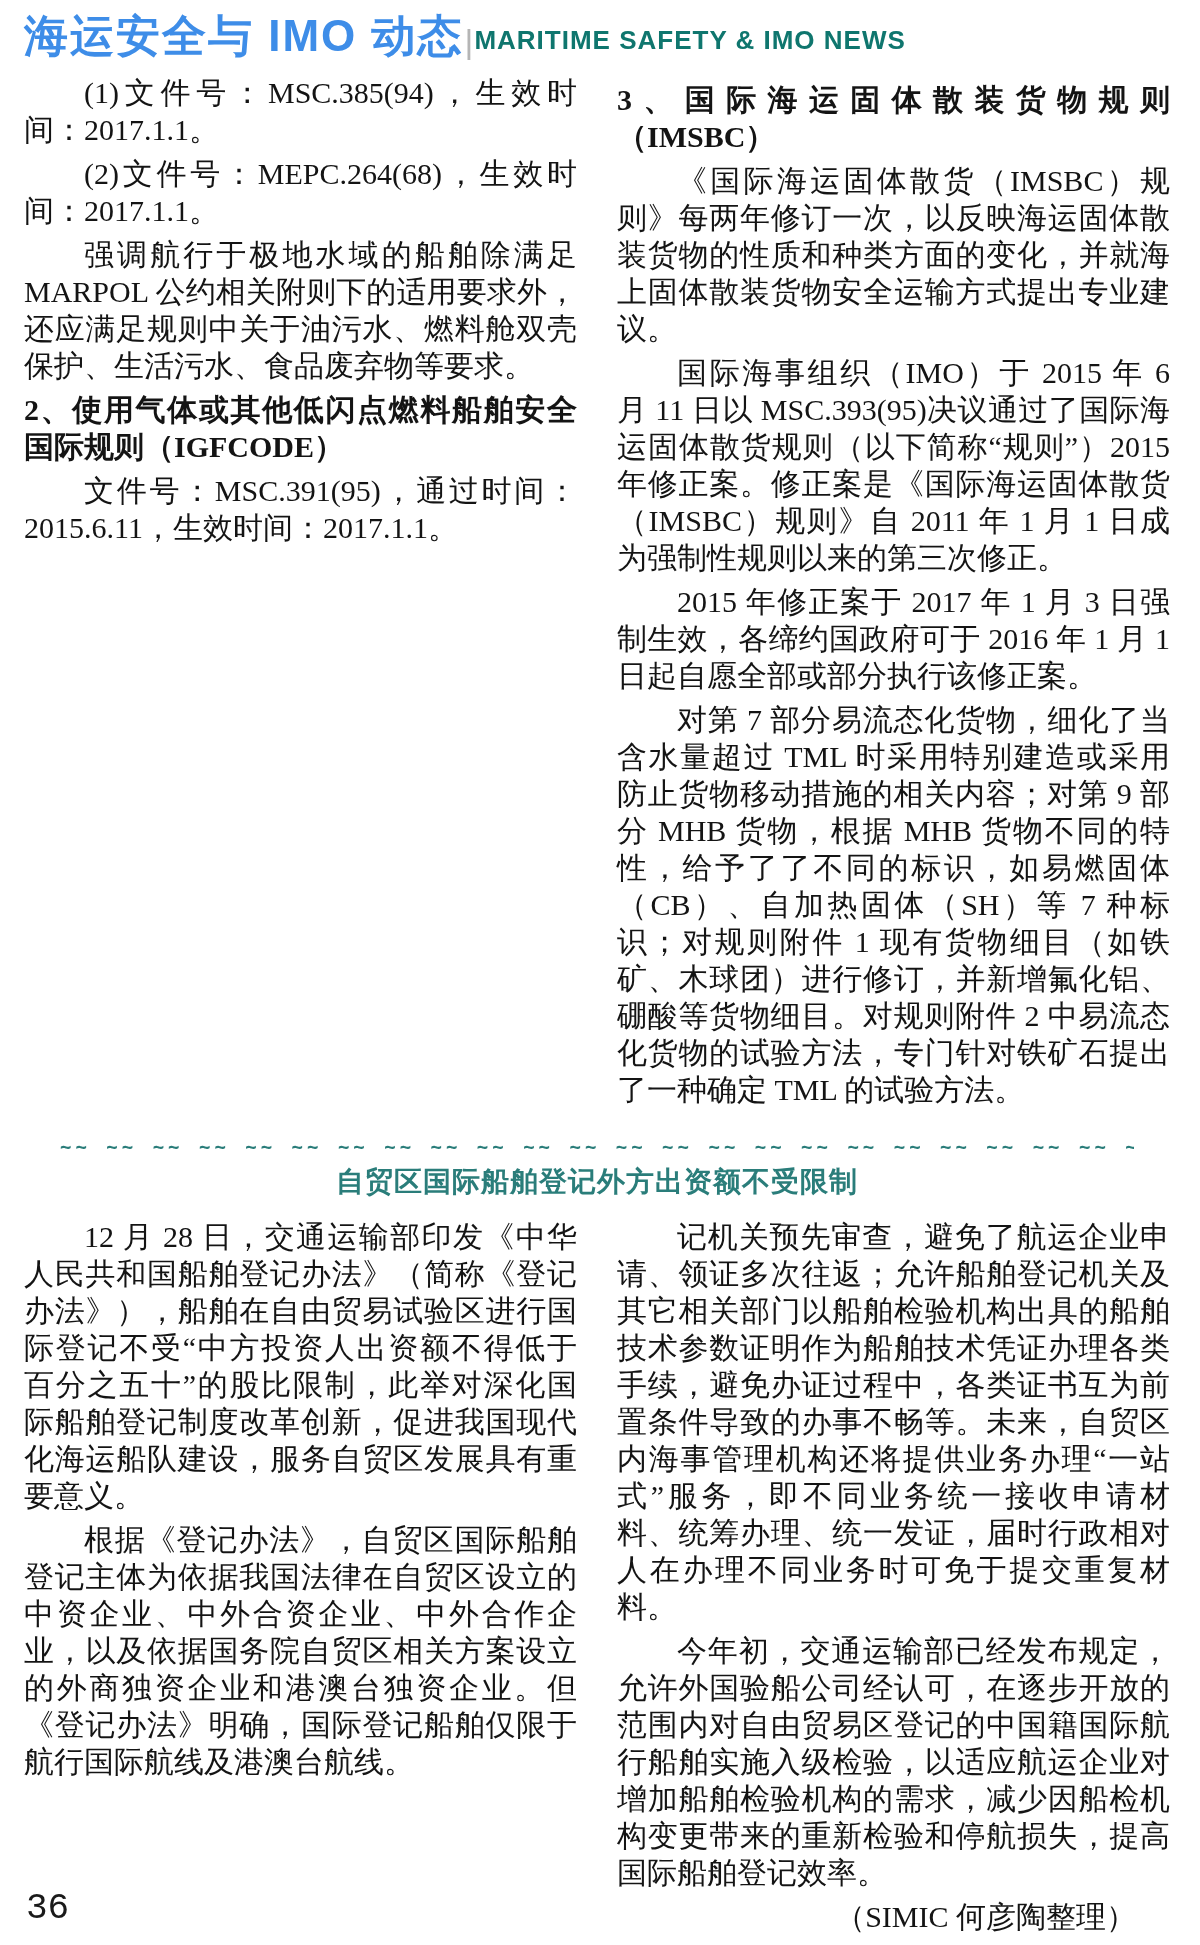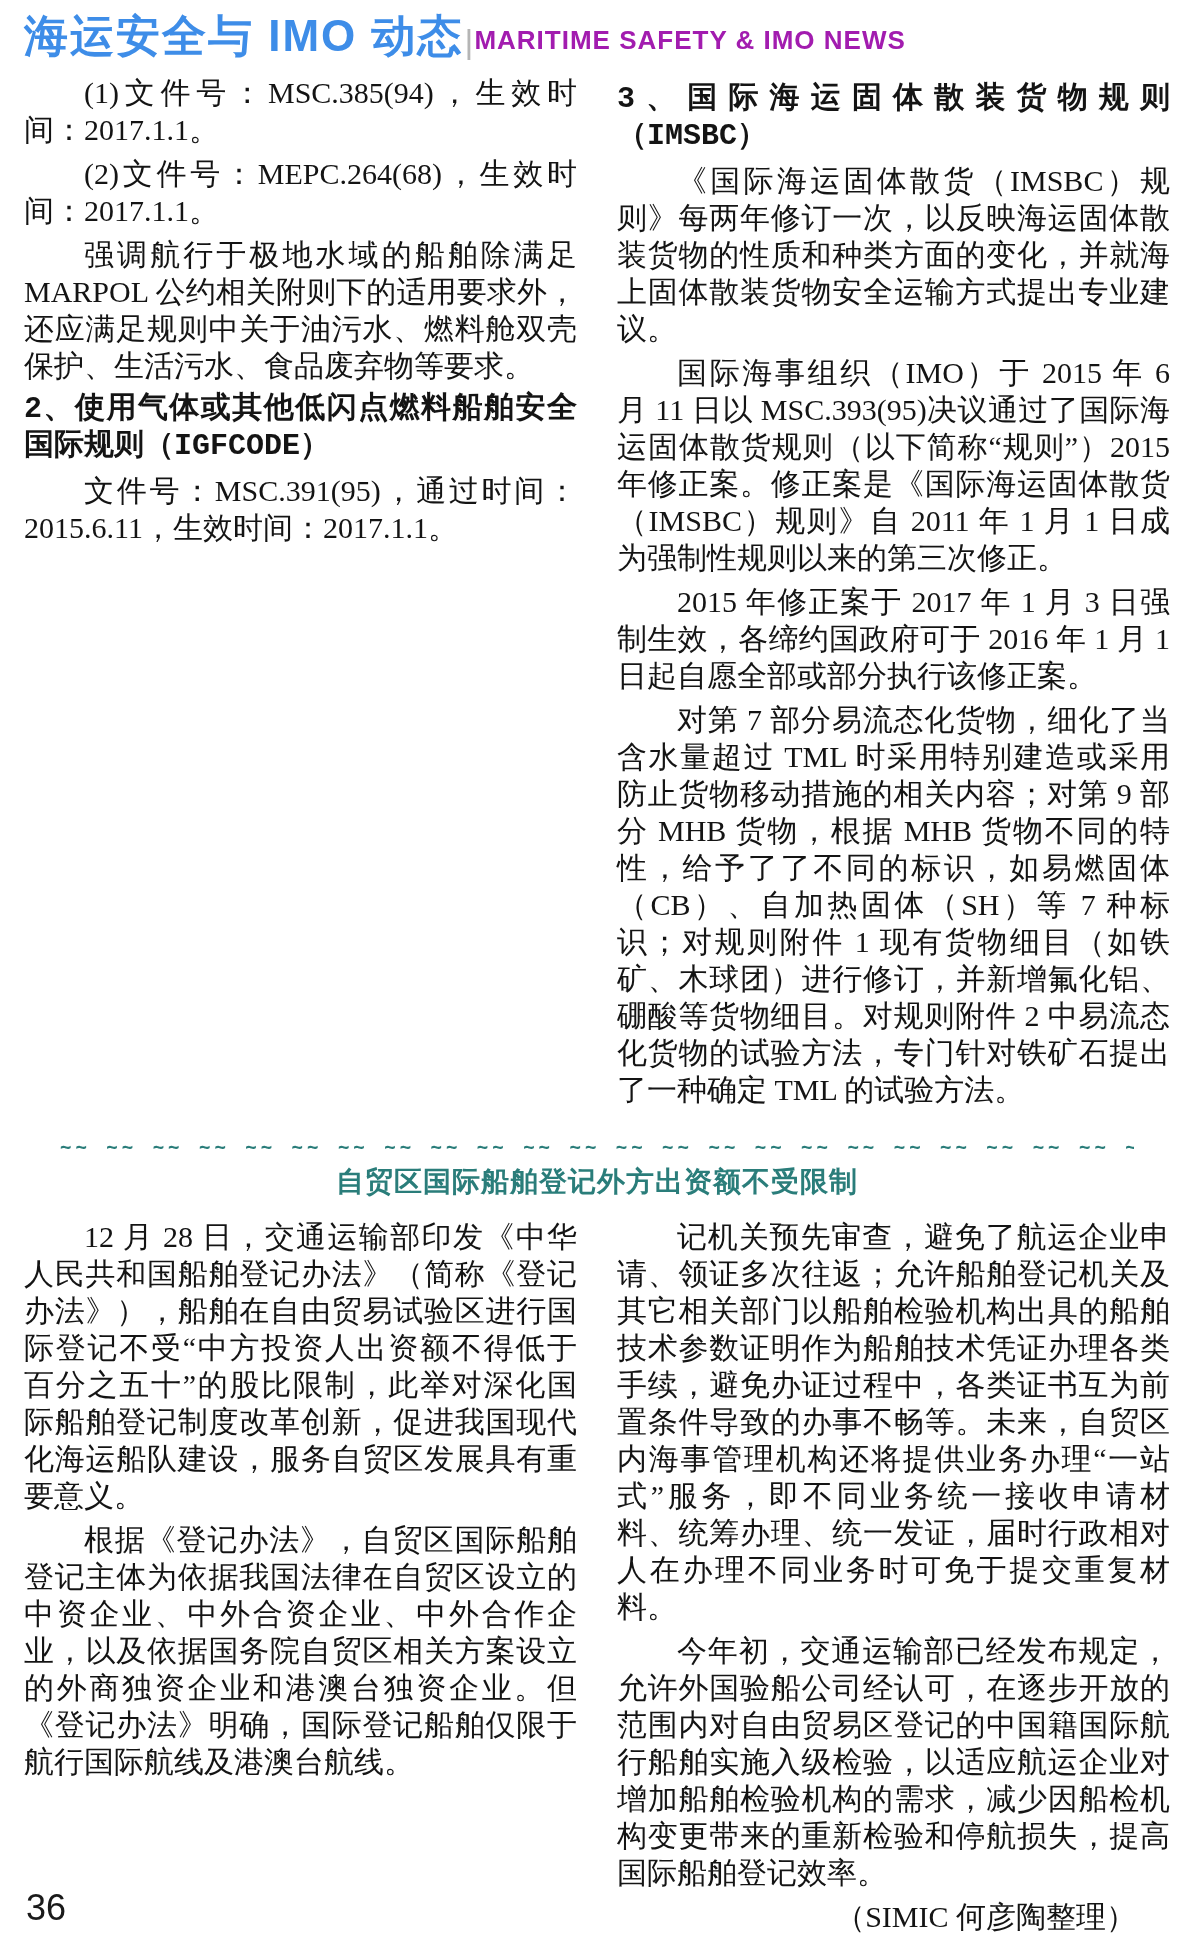--- a/index.html
+++ b/index.html
@@ -12,50 +12,50 @@
 
   
   .page-header{display:flex;align-items:flex-end;gap:1px;margin-bottom:14px;}
   .journal-title-zh{
     font-family:"Liberation Sans",sans-serif;font-weight:bold;
     font-size:44px;line-height:1.1;color:#3e8de8;letter-spacing:2px;
   }
   .header-sep{color:#b5b5b5;font-family:"Liberation Sans",sans-serif;font-size:34px;line-height:1;padding-bottom:2px;}
   .journal-title-en{
     font-family:"Liberation Sans",sans-serif;font-weight:bold;
-    font-size:26px;color:#a21caf;letter-spacing:1px;padding-bottom:4px;white-space:nowrap;
+    font-size:26px;color:#0f766e;letter-spacing:1px;padding-bottom:4px;white-space:nowrap;
   }
 
   
   .cols{display:flex;gap:40px;}
   .col{flex:1 1 0;min-width:0;font-size:30px;line-height:37px;text-align:justify;}
   .para{margin:7px 0 0;text-indent:2em;}
   .para:first-child{margin-top:0;}
   .col-head{
-    margin:7px 0 0;text-indent:0;font-family:Liberation Mono, monospace;
+    margin:7px 0 0;text-indent:0;font-family:Liberation Serif, serif;
     font-weight:bold;font-size:30px;line-height:37px;text-align:justify;
   }
 
   
   .section-divider{
     margin:26px 36px 0;height:24px;overflow:hidden;white-space:nowrap;text-align:center;
     color:#2a7d7a;font-family:"DejaVu Sans Mono",monospace;font-weight:bold;
     font-size:19px;line-height:24px;letter-spacing:4px;
   }
   .section-heading{
     text-align:center;color:#2a7d7a;font-family:"Liberation Sans",sans-serif;
     font-weight:bold;font-size:28px;line-height:44px;margin:2px 0 14px;letter-spacing:1px;
   }
 
   .byline{text-align:right;padding-right:34px;text-indent:0;}
 
   
   .page-number{
     position:absolute;left:26px;bottom:16px;
-    font-family:Liberation Sans, sans-serif;font-size:36px;color:#1a1a1a;margin-top:14px;
+    font-family:Liberation Mono, monospace;font-size:36px;color:#1a1a1a;margin-top:14px;
   }
 </style>
 </head>
 <body>
 
 <div class="page">
 
   <div class="page-header">
     <span class="journal-title-zh">海运安全与 IMO 动态</span>
     <span class="header-sep">|</span>

